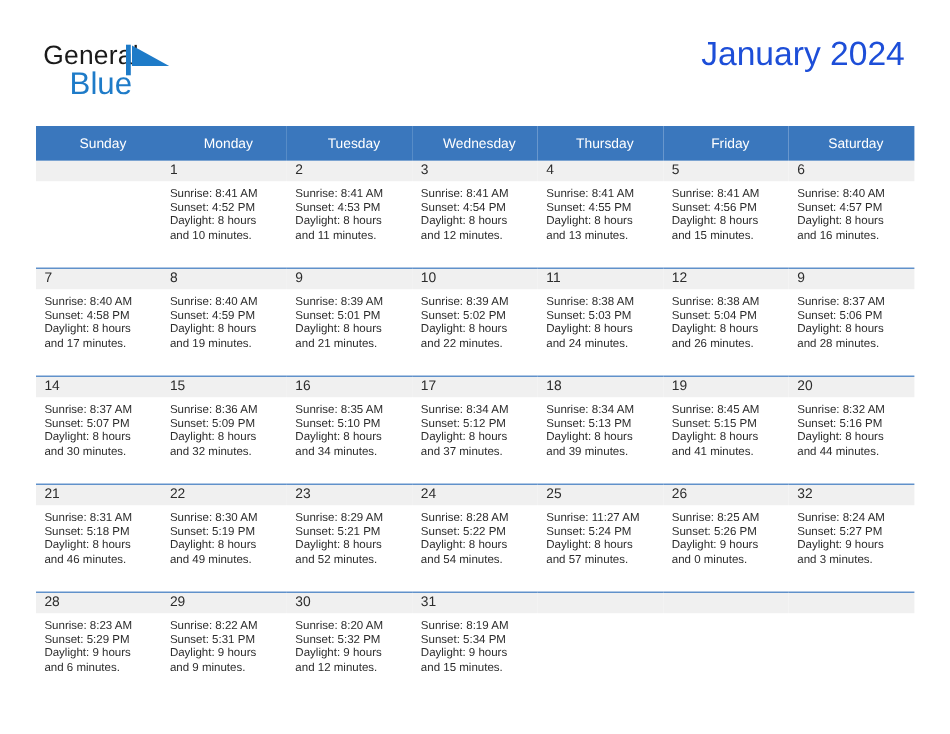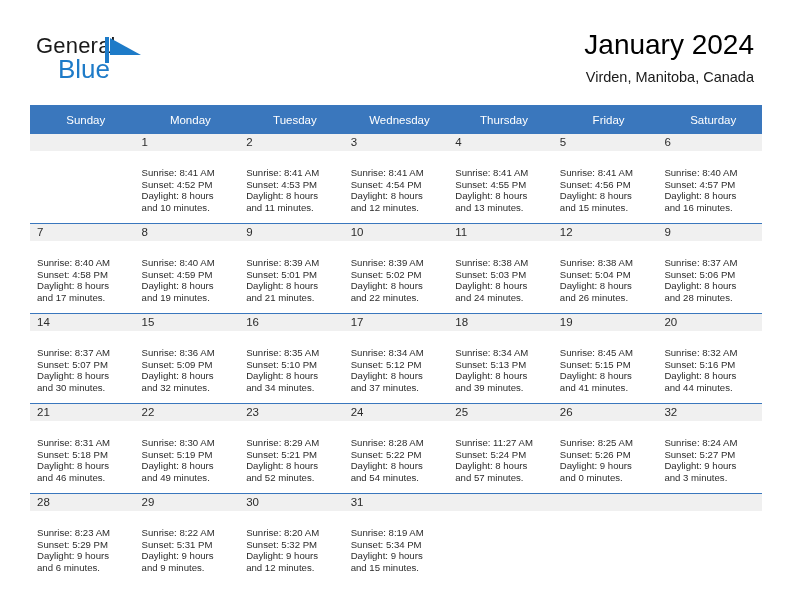--- a/index.html
+++ b/index.html
@@ -59,21 +59,21 @@
   }
 
   .title-block {
     position: absolute;
     right: 38px;
     top: 28px;
     text-align: right;
   }
   .cal-title {
     font-size: 28px;
-    color: #000000;
+    color: #1d4ed8;
     line-height: 34px;
     white-space: nowrap;
     text-align: center;
   }
   .cal-subtitle {
     margin-top: 6px;
     font-size: 14.5px;
     color: #1a1a1a;
     line-height: 18px;
     white-space: nowrap;
@@ -117,21 +117,21 @@
     line-height: 17px;
     padding: 0 0 0 7px;
     font-size: 11.5px;
     color: #2c2c2c;
   }
   .cell-empty .daynum-band {
     background: #f0f0f0;
   }
 
   .cell-body {
-    padding: 16px 6px 0 7px;
+    padding: 5px 6px 0 7px;
     font-size: 9.6px;
     line-height: 11.6px;
     color: #2c2c2c;
   }
   .cell-body div {
     white-space: nowrap;
   }
 </style>
 </head>
 <body>
@@ -146,21 +146,20 @@
       <span class="brand-flag">
         <svg width="38" height="26" viewBox="0 0 38 26" xmlns="http://www.w3.org/2000/svg">
           <rect x="0" y="0" width="4" height="26" fill="#1e7bc8"></rect>
           <path d="M5 1 L36 18 L5 18 Z" fill="#1e7bc8"></path>
         </svg>
       </span>
     </div>
 
     <div class="title-block">
       <div class="cal-title">January 2024</div>
-      <div class="cal-subtitle">Virden, Manitoba, Canada</div>
     </div>
 
   </div>
 
   <table class="calendar">
     <thead>
       <tr id="weekday-row">
           <th>Sunday</th>
           <th>Monday</th>
           <th>Tuesday</th>

